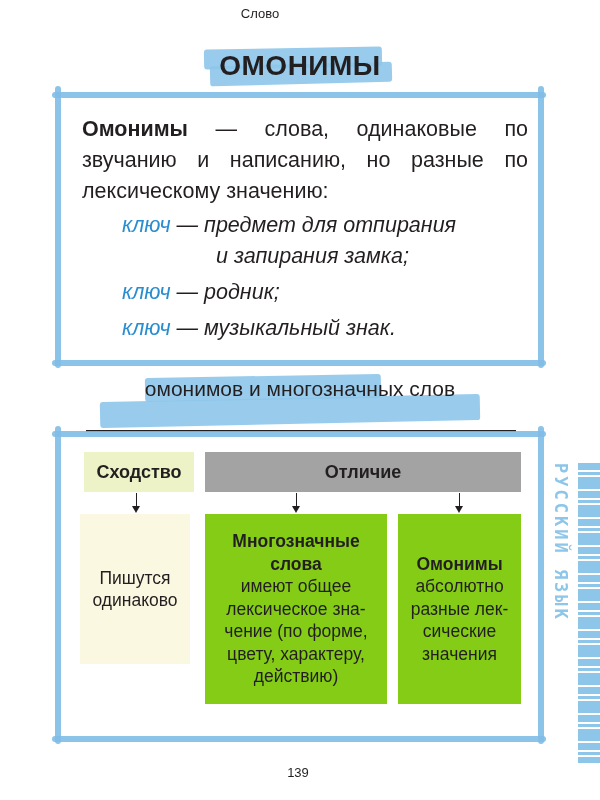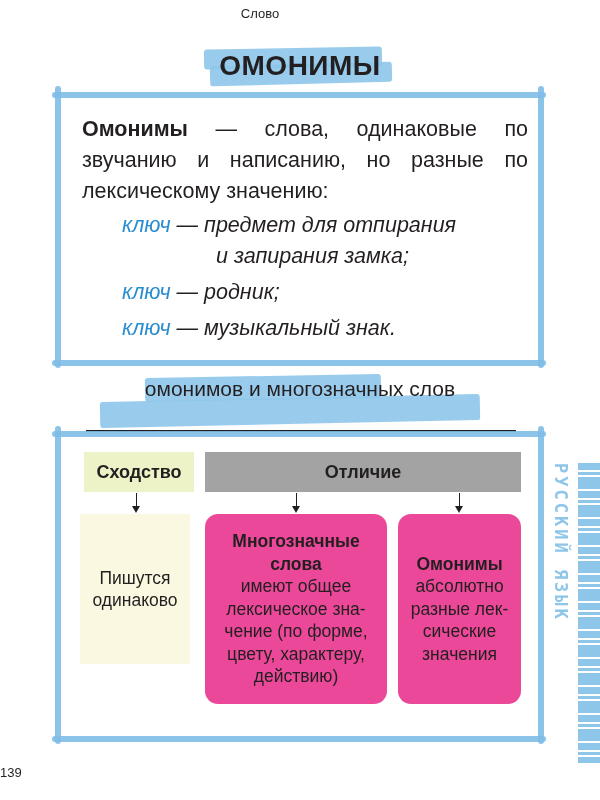--- a/index.html
+++ b/index.html
@@ -7,21 +7,21 @@
     width: 600px; height: 800px; position: relative; overflow: hidden;
     background: #ffffff; color: #231f20;
     font-family: "Liberation Sans", "DejaVu Sans", sans-serif;
   }
   .abs { position: absolute; }
   .running-head {
     left: 0; width: 520px; top: 6px; text-align: center;
     font-size: 13px; color: #231f20;
   }
   .page-number {
-    left: 0; width: 596px; top: 765px; 
+    left: 0; width: 596px; top: 765px; text-align: center;
     font-size: 13px; color: #231f20;
   }
   
   .brush { background: #8ec6ea; opacity: 0.9; border-radius: 3px; }
   .title-hl1 { left: 204px; top: 48px; width: 178px; height: 20px; transform: rotate(-1deg); }
   .title-hl2 { left: 210px; top: 64px; width: 182px; height: 20px; transform: rotate(-1.5deg); }
   .main-title {
     left: 0; width: 600px; top: 50px; text-align: center;
     font-weight: bold; font-size: 28px; letter-spacing: 0.5px; color: #231f20;
   }
@@ -46,21 +46,21 @@
   .sub-underline { left: 86px; top: 430px; width: 430px; height: 2px; background: #231f20; }
 
   .cell {
     display: flex; align-items: center; justify-content: center; text-align: center;
     font-size: 17.5px; line-height: 22.5px; color: #231f20;
   }
   .hdr { font-weight: bold; font-size: 18px; }
   .c-green-h { background: #eef3c7; }
   .c-green-b { background: #fbf8e1; }
   .c-orange-h { background: #a3a3a3; }
-  .c-orange-b { background: #ec4899; border-radius: 13px; }
+  .c-orange-b { background: #84cc16; }
   .arrow {
     width: 12px; height: 20px; display: flex; flex-direction: column; align-items: center;
   }
   .arrow .stem { width: 1px; height: 14px; background: #231f20; }
   .arrow .head {
     width: 0; height: 0; border-left: 4px solid transparent; border-right: 4px solid transparent;
     border-top: 7px solid #231f20;
   }
   .side-tab-text {
     left: 553px; top: 463px; width: 16px; height: 300px;

